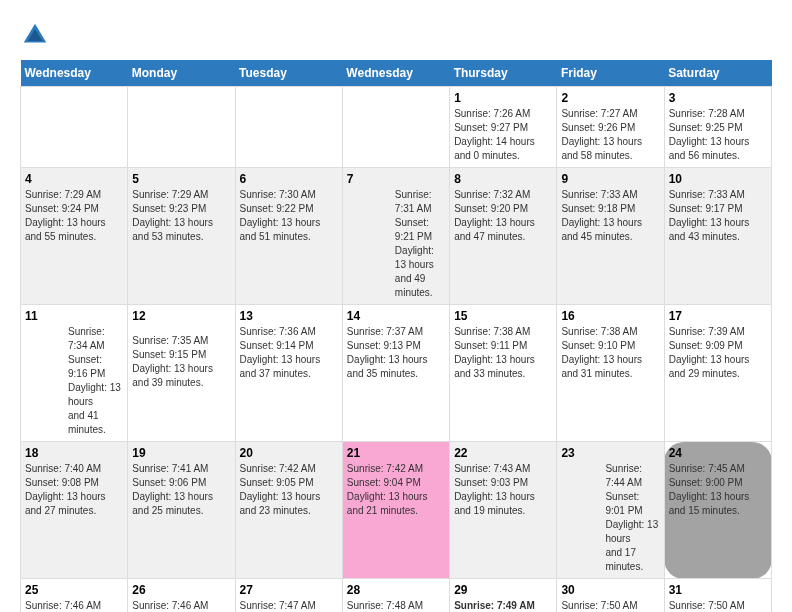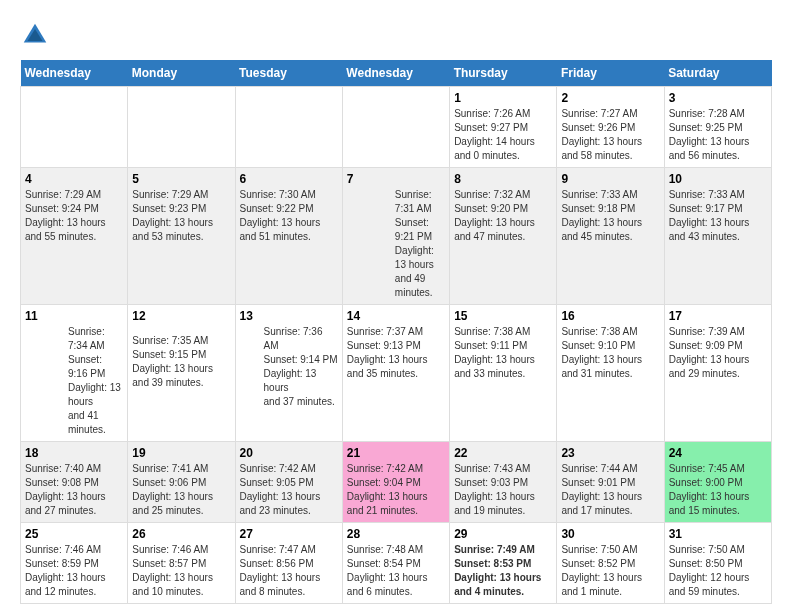--- a/index.html
+++ b/index.html
@@ -209,21 +209,21 @@
         </td>
         <td>
           <span class="day-num">12</span>
           <div class="day-info" style="white-space: pre-line; margin-top: 11px;">Sunrise: 7:35 AM
 Sunset: 9:15 PM
 Daylight: 13 hours
 and 39 minutes.</div>
         </td>
         <td>
           <span class="day-num">13</span>
-          <div class="day-info" style="white-space: pre-line; margin-left: 24px;">Sunrise: 7:36 AM
+          <div class="day-info" style="white-space: pre-line;">Sunrise: 7:36 AM
 Sunset: 9:14 PM
 Daylight: 13 hours
 and 37 minutes.</div>
         </td>
         <td>
           <span class="day-num">14</span>
           <div class="day-info" style="white-space: pre-line;">Sunrise: 7:37 AM
 Sunset: 9:13 PM
 Daylight: 13 hours
 and 35 minutes.</div>
@@ -281,26 +281,26 @@
         </td>
         <td style="background: rgb(240, 240, 240);">
           <span class="day-num">22</span>
           <div class="day-info" style="white-space: pre-line;">Sunrise: 7:43 AM
 Sunset: 9:03 PM
 Daylight: 13 hours
 and 19 minutes.</div>
         </td>
         <td style="background: rgb(240, 240, 240);">
           <span class="day-num">23</span>
-          <div class="day-info" style="white-space: pre-line;">Sunrise: 7:44 AM
+          <div class="day-info" style="white-space: pre-line; margin-left: 44px;">Sunrise: 7:44 AM
 Sunset: 9:01 PM
 Daylight: 13 hours
 and 17 minutes.</div>
         </td>
-        <td style="background: #86efac;">
+        <td style="background: #a3a3a3; border-radius: 20px;">
           <span class="day-num">24</span>
           <div class="day-info" style="white-space: pre-line;">Sunrise: 7:45 AM
 Sunset: 9:00 PM
 Daylight: 13 hours
 and 15 minutes.</div>
         </td>
       </tr>
       <tr>
         <td>
           <span class="day-num">25</span>

